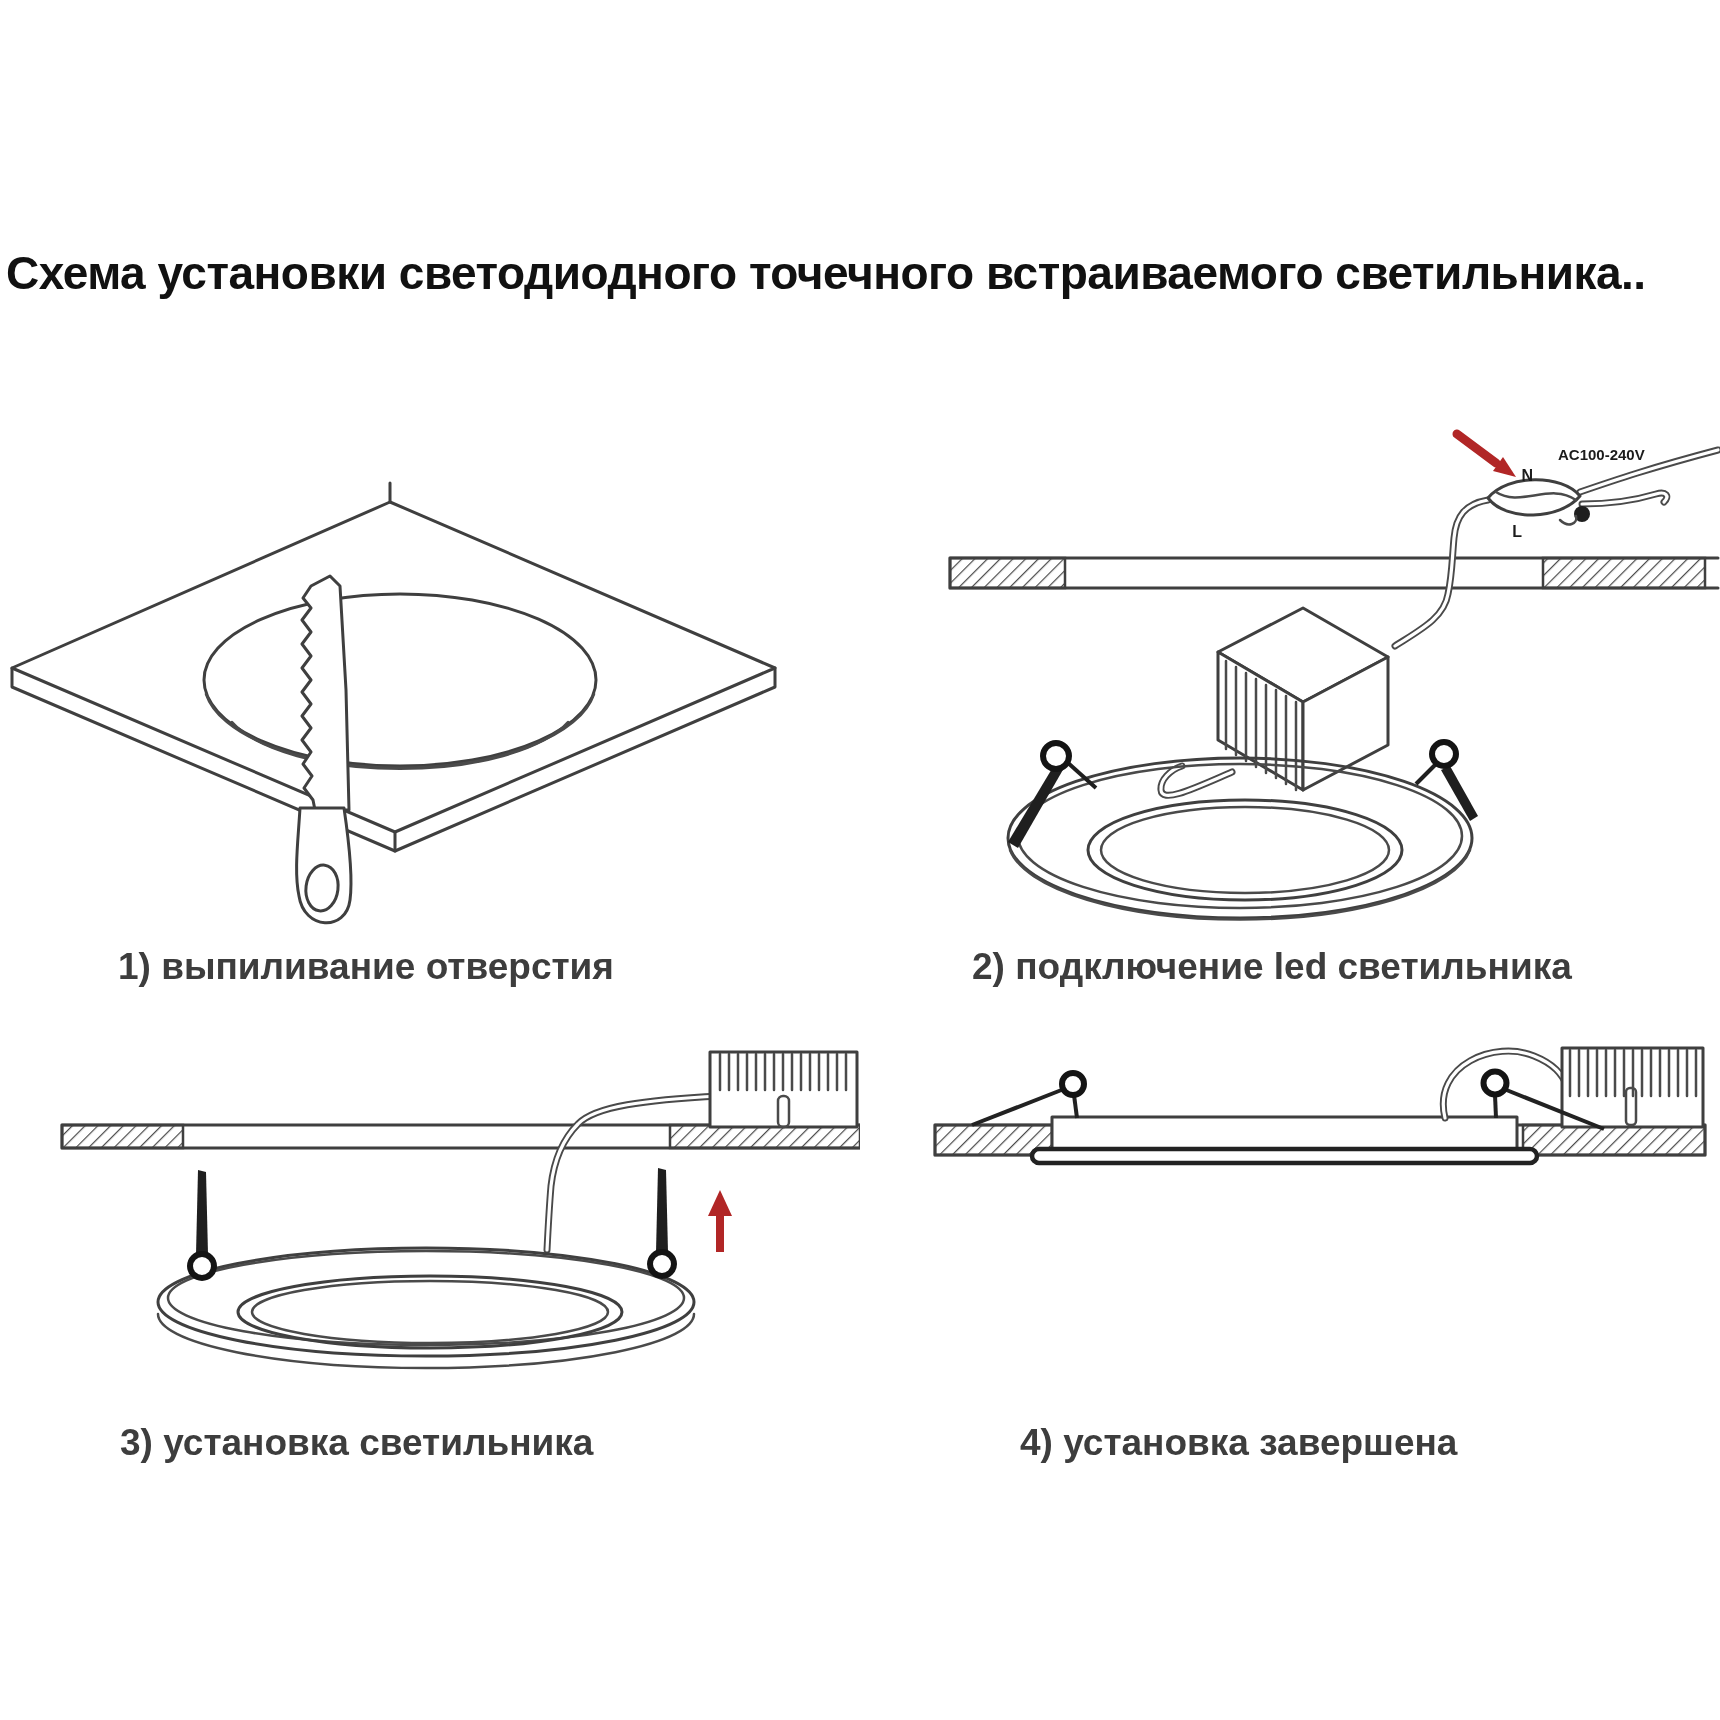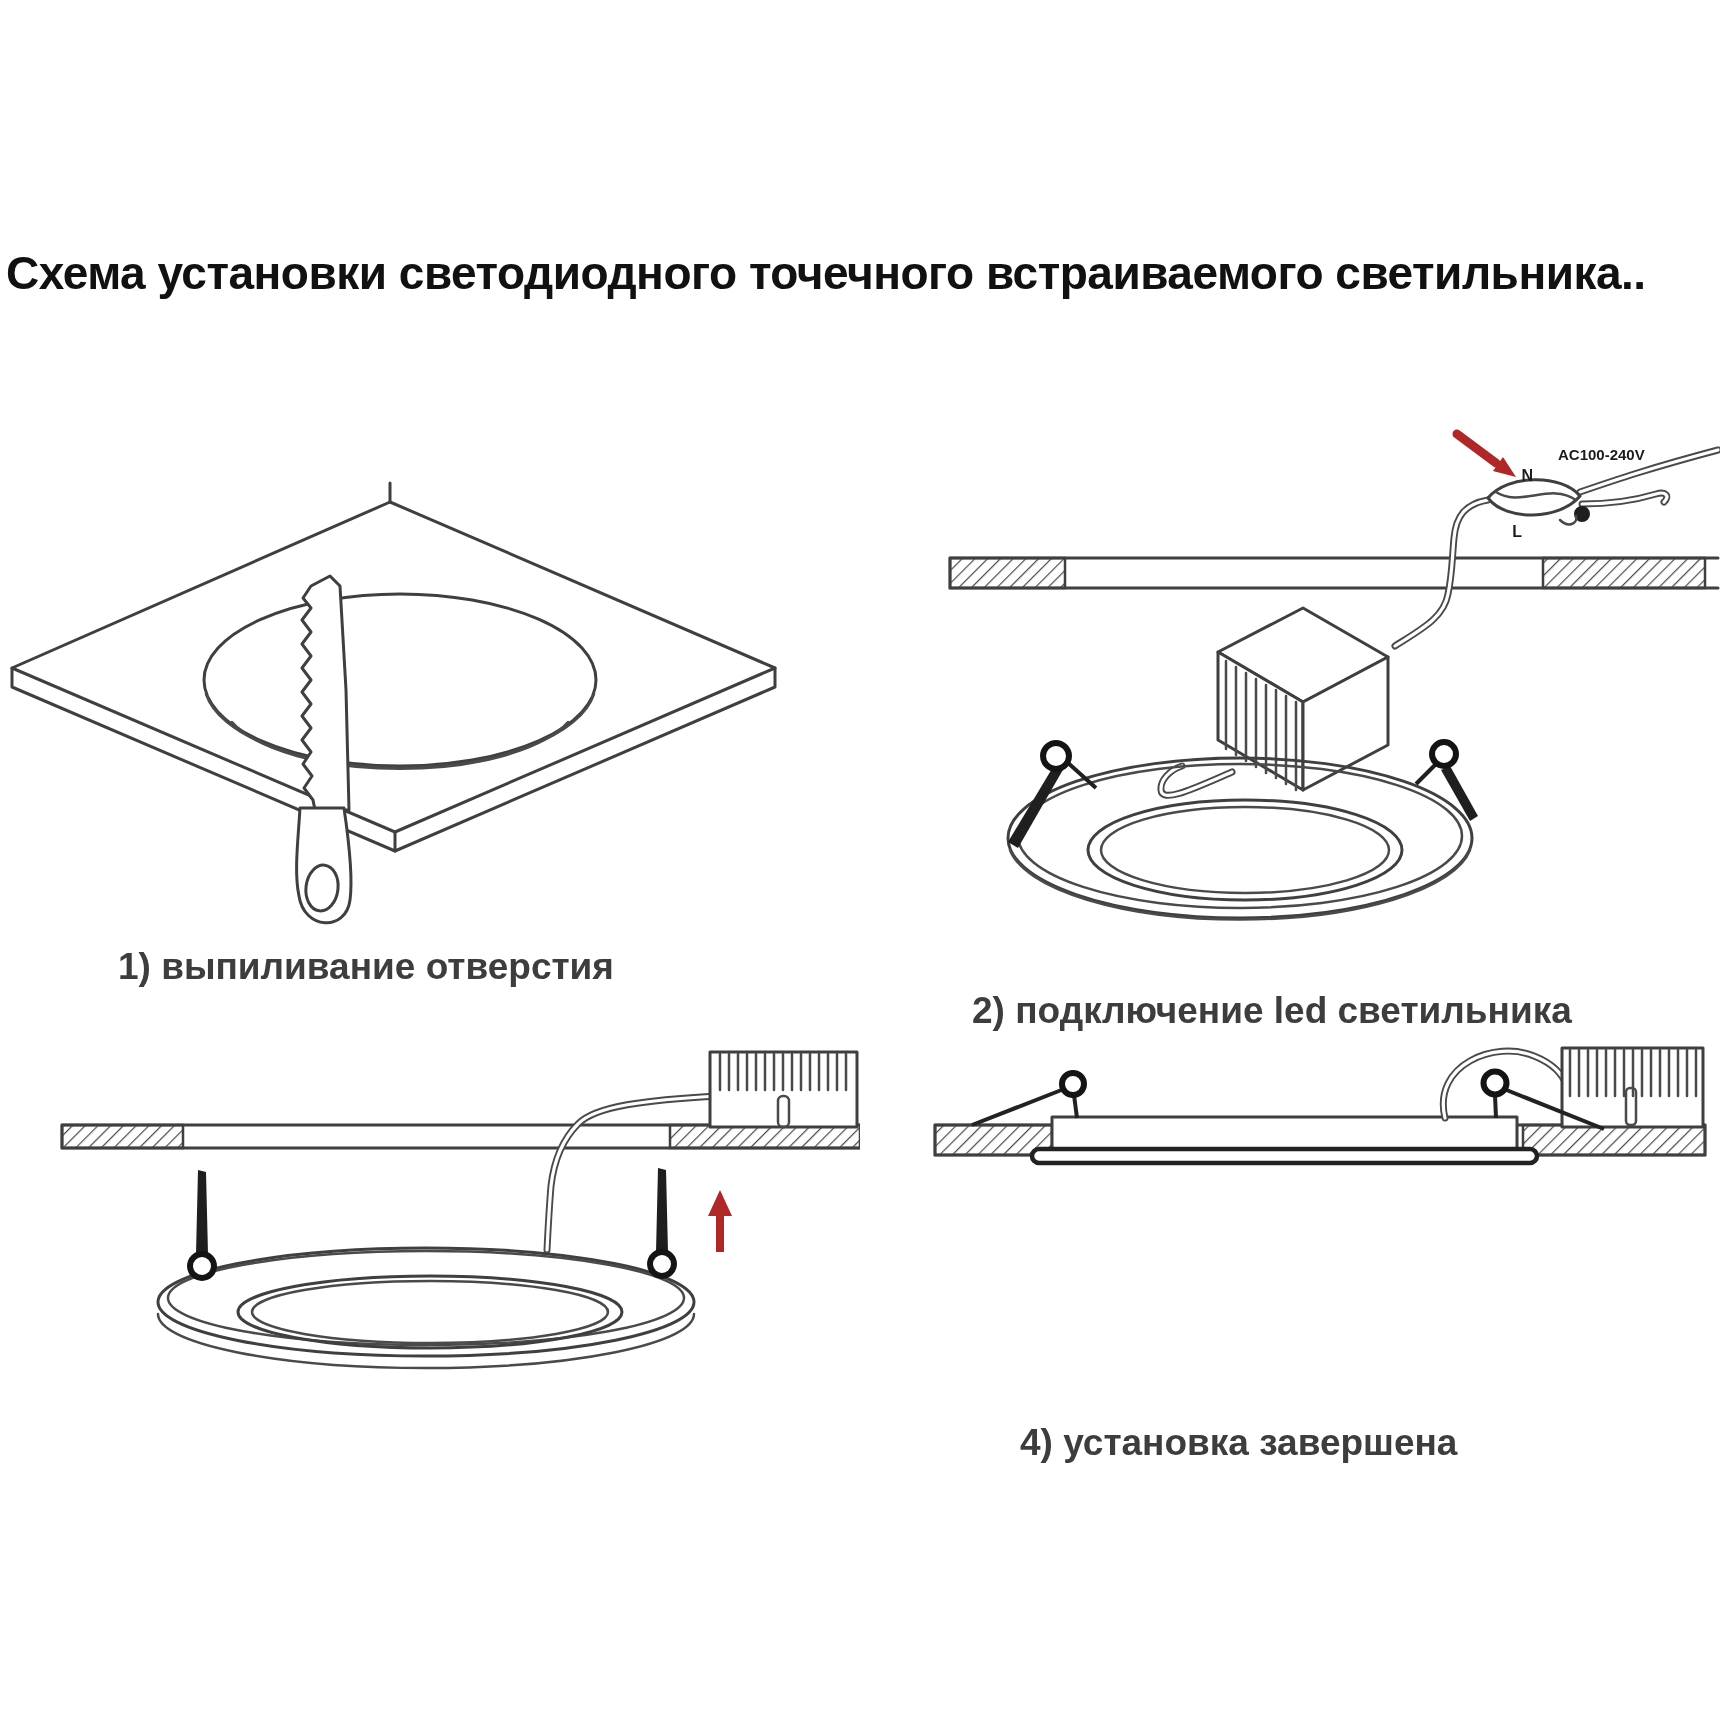--- a/index.html
+++ b/index.html
@@ -2,21 +2,21 @@
 <html><head>
 <meta charset="utf-8">
 <style>
   html,body{margin:0;padding:0;background:#fff;}
   .page{position:relative;width:1720px;height:1596px;background:#ffffff;overflow:hidden;
         font-family:"Liberation Sans", sans-serif;}
   .title{position:absolute;left:6px;top:246px;width:1724px;white-space:nowrap;overflow:hidden;
          font-size:46px;font-weight:700;color:#111111;letter-spacing:-0.5px;}
   .step-label{position:absolute;font-size:37px;font-weight:700;color:#3d3d3d;white-space:nowrap;}
   #lbl1{left:118px;top:946px;}
-  #lbl2{left:972px;top:946px;margin-top:44px;}
+  #lbl2{left:972px;top:946px;}
   #lbl3{left:120px;top:1422px;}
   #lbl4{left:1020px;top:1422px;}
   .fig{position:absolute;}
   #fig1{left:0px;top:480px;}
   #fig2{left:860px;top:380px;}
   #fig3{left:30px;top:1040px;}
   #fig4{left:860px;top:1030px;}
   .ln{stroke:#3f3f3f;stroke-width:3;fill:none;stroke-linecap:round;stroke-linejoin:round;}
   .ln2{stroke:#4a4a4a;stroke-width:2.5;fill:none;stroke-linecap:round;}
   .fw{fill:#ffffff;stroke:#3f3f3f;stroke-width:3;stroke-linejoin:round;}
@@ -187,15 +187,16 @@
     </g>
     <g>
       <line x1="644" y1="59" x2="744" y2="99" stroke="#222222" stroke-width="4"></line>
       <line x1="635" y1="65" x2="636" y2="88" stroke="#222222" stroke-width="4"></line>
       <circle class="eye" cx="635" cy="53" r="11.5"></circle>
     </g>
   </svg>
 
   <div id="lbl1" class="step-label">1) выпиливание отверстия</div>
   <div id="lbl2" class="step-label">2) подключение led светильника</div>
+  <div id="lbl3" class="step-label">3) установка светильника</div>
   <div id="lbl4" class="step-label">4) установка завершена</div>
 
 </div>
 
 </body></html>

